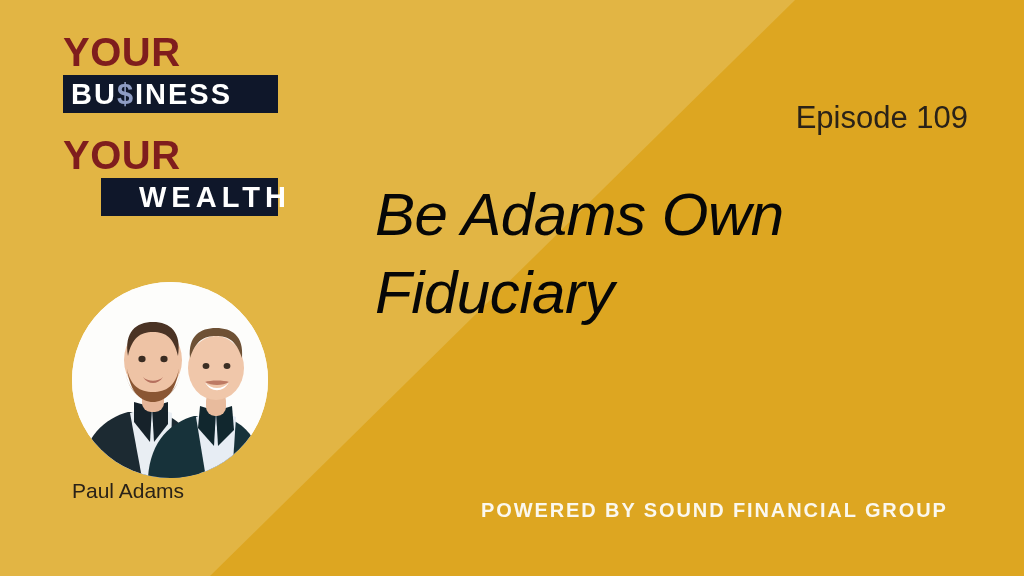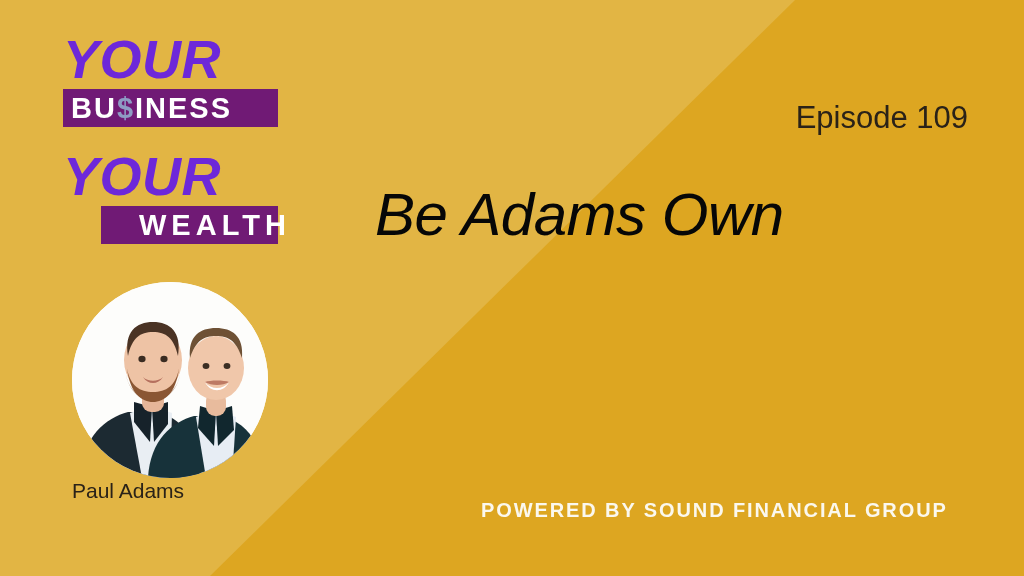--- a/index.html
+++ b/index.html
@@ -21,27 +21,26 @@
   .bg-wedge-dark {
     position:absolute; inset:0;
     background:#dda621;
     clip-path: polygon(795px 0, 1024px 0, 1024px 576px, 210px 576px);
   }
 
   
   .brand-logo { position:absolute; left:63px; top:32px; width:215px; }
 
   .brand-word-top {
-    font-size:54px; font-weight:bold; letter-spacing:0.5px;
-    color:#6d28d9; line-height:1.0;
+    font-size:40px; font-weight:bold; letter-spacing:0.5px;
+    color:#7f1d1d; line-height:1.0;
     display:block;
-    font-style:italic;
   }
   .brand-bar {
-    background:#701a75;
+    background:#0f172a;
     display:block;
     height:38px; line-height:38px;
     padding:0 8px;
     margin-top:3px;
     white-space:nowrap;
   }
   .brand-bar-text {
     font-size:29px; font-weight:bold; color:#ffffff;
     letter-spacing:2.0px;
   }
@@ -151,17 +150,18 @@
   </div>
 
   <div class="host-names">
     <span class="host-name-line">Paul Adams</span>
   </div>
 
   <div class="episode-label">Episode 109</div>
 
   <div class="episode-title">
     <span class="title-line">Be Adams Own</span>
+    <span class="title-line">Fiduciary</span>
   </div>
 
   <div class="footer-attribution">POWERED BY SOUND FINANCIAL GROUP</div>
 
 </div>
 
 </body></html>

